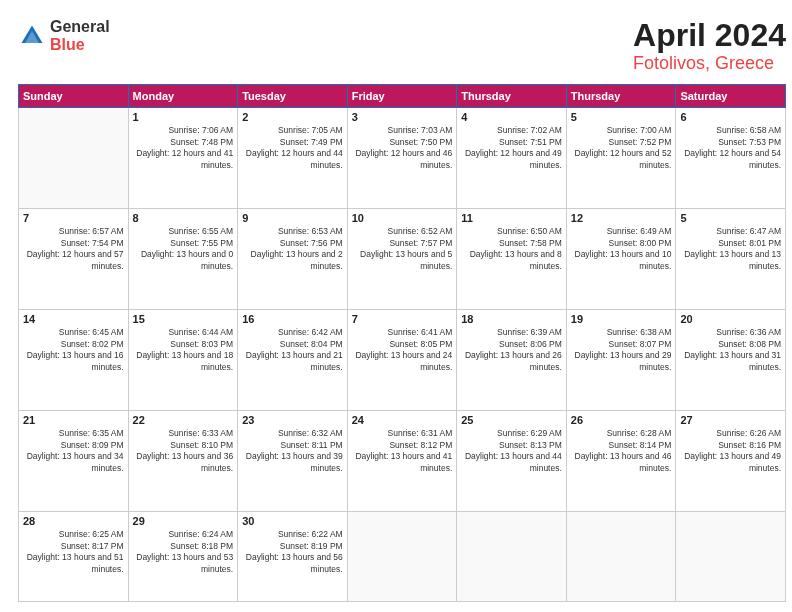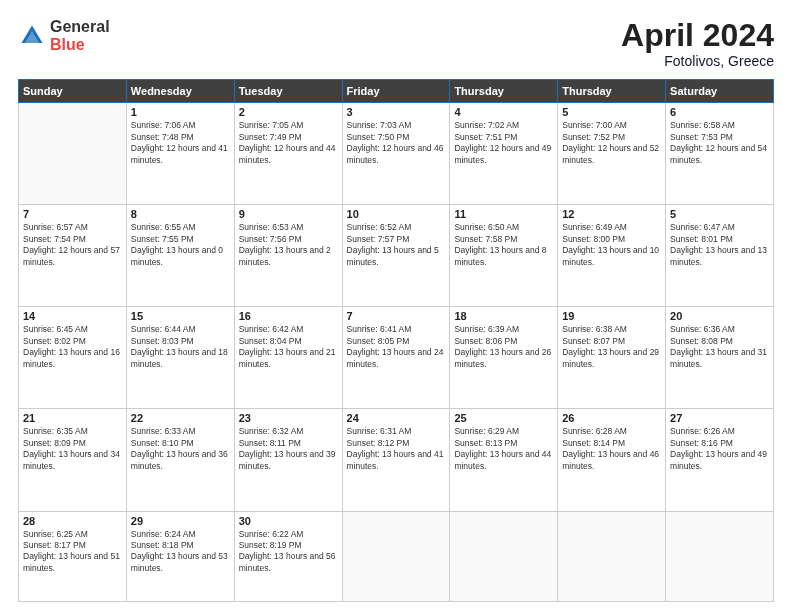--- a/index.html
+++ b/index.html
@@ -6,21 +6,21 @@
     body {
       width: 792px;
       height: 612px;
       font-family: Arial, sans-serif;
       background: #fff;
       overflow: hidden;
     }
     .page {
       width: 792px;
       height: 612px;
-      padding: 18px 18px 10px 18px;
+      padding: 18px 6px 10px 18px;
       display: flex;
       flex-direction: column;
     }
     .header {
       display: flex;
       justify-content: space-between;
       align-items: flex-start;
       margin-bottom: 10px;
     }
     .logo {
@@ -41,41 +41,41 @@
       font-size: 16px;
       font-weight: bold;
       color: #ef4444;
     }
     .logo-icon {
       width: 28px;
       height: 28px;
       margin-right: 4px;
     }
     .title-area {
-      text-align: right;
+      text-align: left;
     }
     .month-title {
       font-size: 32px;
       font-weight: bold;
       color: #222;
       line-height: 1.1;
     }
     .location {
-      font-size: 14px;
-      color: #0f172a;
+      font-size: 18px;
+      color: #ef4444;
     }
     .calendar {
       flex: 1;
       border: 1px solid #ccc;
       border-collapse: collapse;
       width: 100%;
       table-layout: fixed;
     }
     .calendar th {
-      background-color: #404040;
+      background-color: #be185d;
       color: #fff;
       font-size: 11px;
       font-weight: bold;
       padding: 5px 4px;
       text-align: left;
       border: 1px solid #1a6fba;
     }
     .calendar td {
       border: 1px solid #ccc;
       vertical-align: top;
@@ -88,20 +88,21 @@
       font-size: 11px;
       font-weight: bold;
       color: #222;
       display: block;
       margin-bottom: 2px;
     }
     .day-info {
       font-size: 8.5px;
       color: #333;
       line-height: 1.35;
+      text-align: right;
     }
     .empty-cell {
       background: #f9f9f9;
     }
     .week-row td {
       height: 88px;
     }
     .last-row td {
       height: 78px;
       margin-left: 8px;
@@ -125,21 +126,21 @@
     <div class="title-area">
       <div class="month-title">April 2024</div>
       <div class="location">Fotolivos, Greece</div>
     </div>
   </div>
 
   <table class="calendar">
     <thead>
       <tr>
         <th>Sunday</th>
-        <th>Wednesday</th>
+        <th>Monday</th>
         <th>Tuesday</th>
         <th>Friday</th>
         <th>Thursday</th>
         <th>Thursday</th>
         <th>Saturday</th>
       </tr>
     </thead>
     <tbody id="calendar-body">
     <tr class="week-row">
           <td class="empty-cell"></td>

